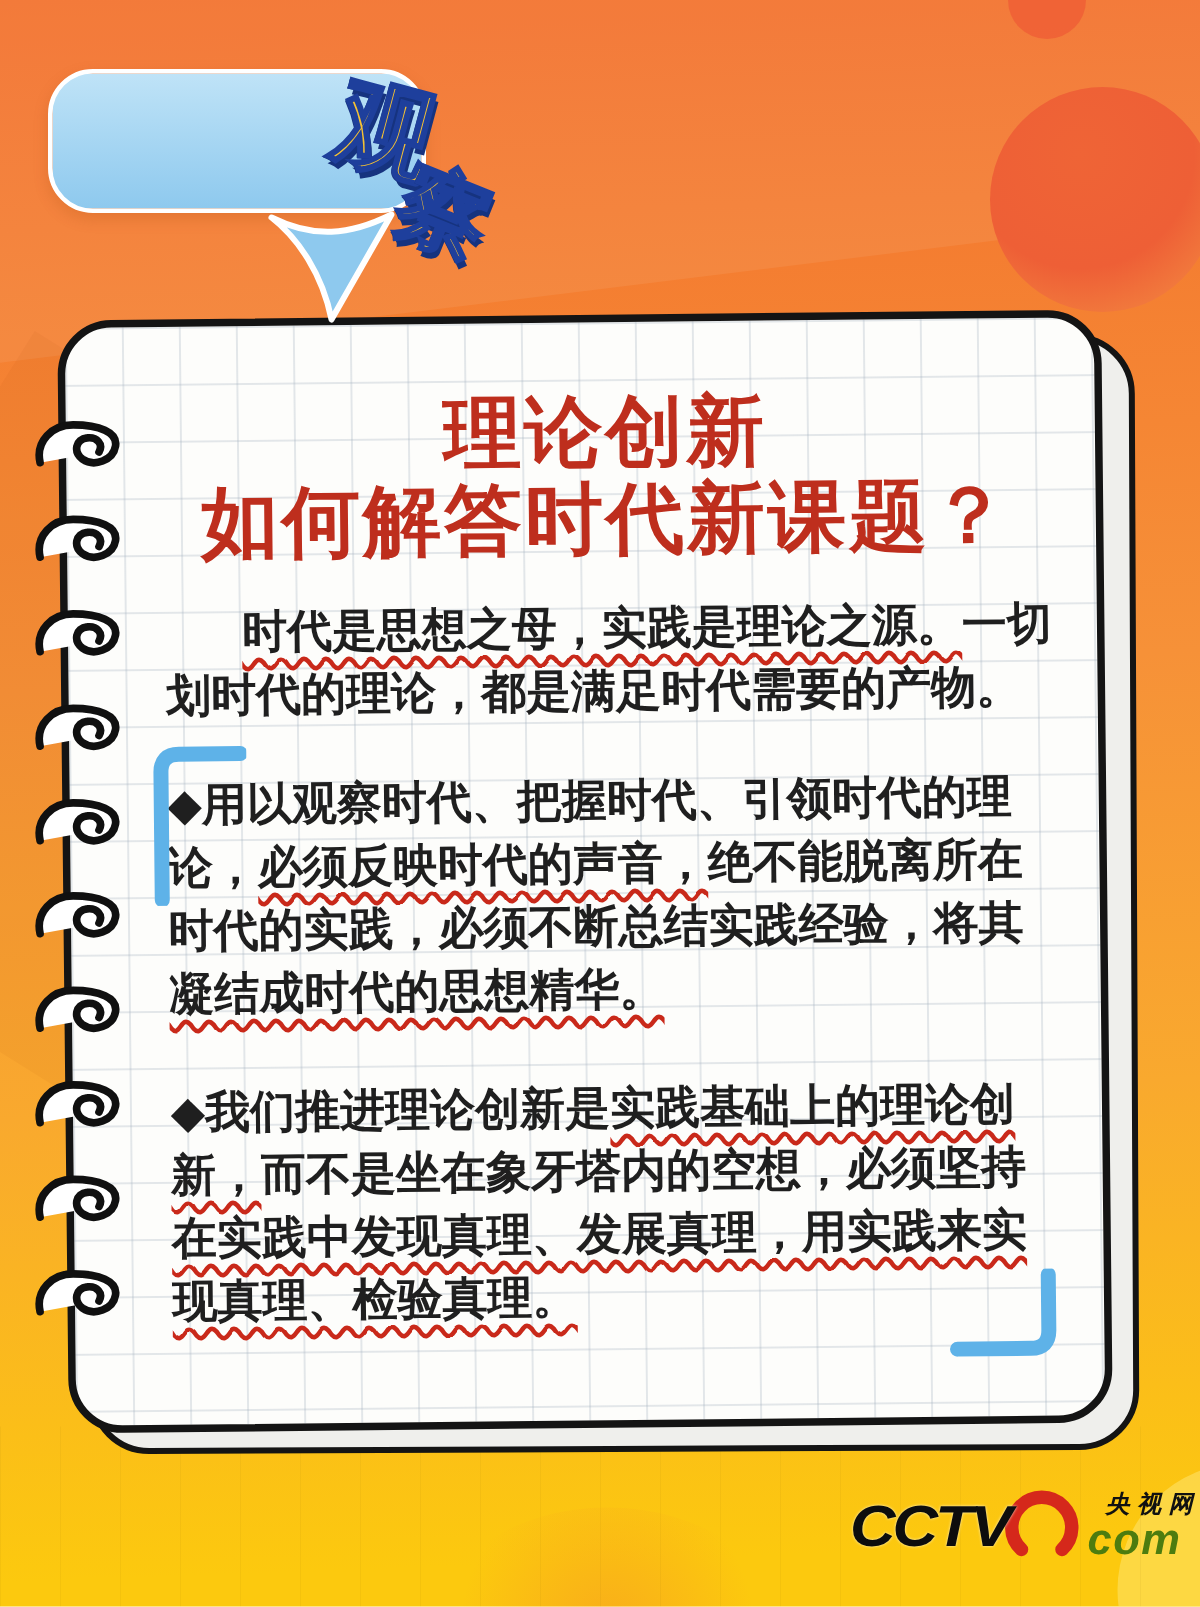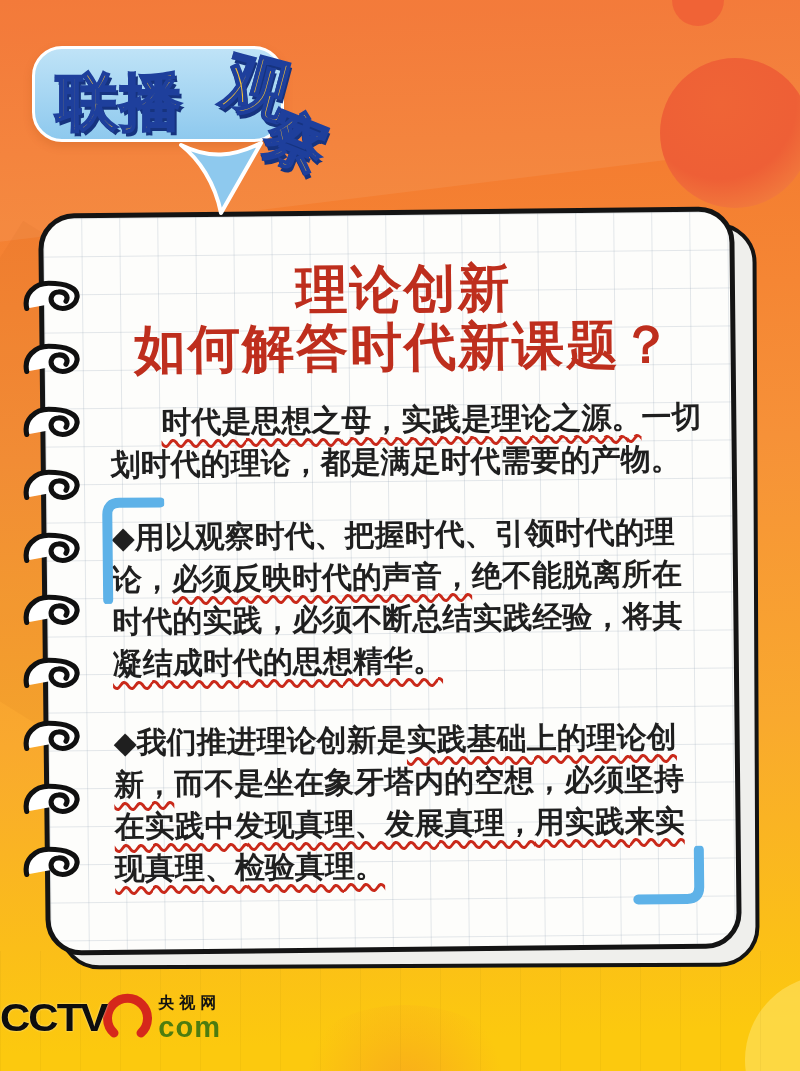--- a/index.html
+++ b/index.html
@@ -70,46 +70,45 @@
   .bracket.tl{left:54px;top:278px;}
   .bracket.br{right:30px;top:634px;}
 
   
   .binding{position:absolute;left:22px;top:276px;height:612px;z-index:3;
     display:flex;flex-direction:column;justify-content:space-between;}
   .ring{display:block;}
 
   
   .footer{position:absolute;left:0;top:992px;width:100%;z-index:4;
-    display:flex;justify-content:flex-start;align-items:flex-end;}
+    display:flex;justify-content:flex-end;align-items:flex-end;font-style:italic;}
   .cctv{font-size:42px;font-weight:bold;letter-spacing:-2px;color:#0d0d0d;
     transform:scaleY(.92);text-shadow:0 0 2px rgba(255,248,220,.9);}
   .swoosh{margin:0 2px -2px -4px;}
   .site-col{display:flex;flex-direction:column;align-items:flex-start;margin-left:2px;}
-  .site-name{font-size:16px;font-weight:bold;letter-spacing:5px;color:#111;}
+  .site-name{font-size:16px;font-weight:bold;letter-spacing:5px;color:#111;margin-left:12px;}
   .site-domain{font-size:29px;font-weight:bold;letter-spacing:1px;color:#4d7c0f;line-height:.95;}
 </style>
 </head>
 <body>
 
 <div class="bg-band"></div>
 <div class="bg-band2"></div>
 <div class="bg-circle-tr"></div>
 <div class="bg-circle-tr2"></div>
 <div class="bg-blob-footer"></div>
 <div class="bg-circle-br"></div>
 <div class="bg-grid-bottom"></div>
 
 <div class="badge">
   <div class="bubble">
     <svg class="bubble-tail" width="104" height="78" viewBox="0 0 104 78">
       <path d="M6 4 C34 18 58 16 86 2 L46 72 C40 42 24 18 6 4 Z" fill="#8ec9ee" stroke="#ffffff" stroke-width="4" stroke-linejoin="round"></path>
     </svg>
   </div>
-  <span class="badge-char badge-main">联播</span>
   <span class="badge-char badge-guan">观</span>
   <span class="badge-char badge-cha">察</span>
 </div>
 
 <div class="backsheet"></div>
 <div class="page">
   <h1 class="title">
     <span>理论创新</span><br>
     <span>如何解答时代新课题？</span>
   </h1>

